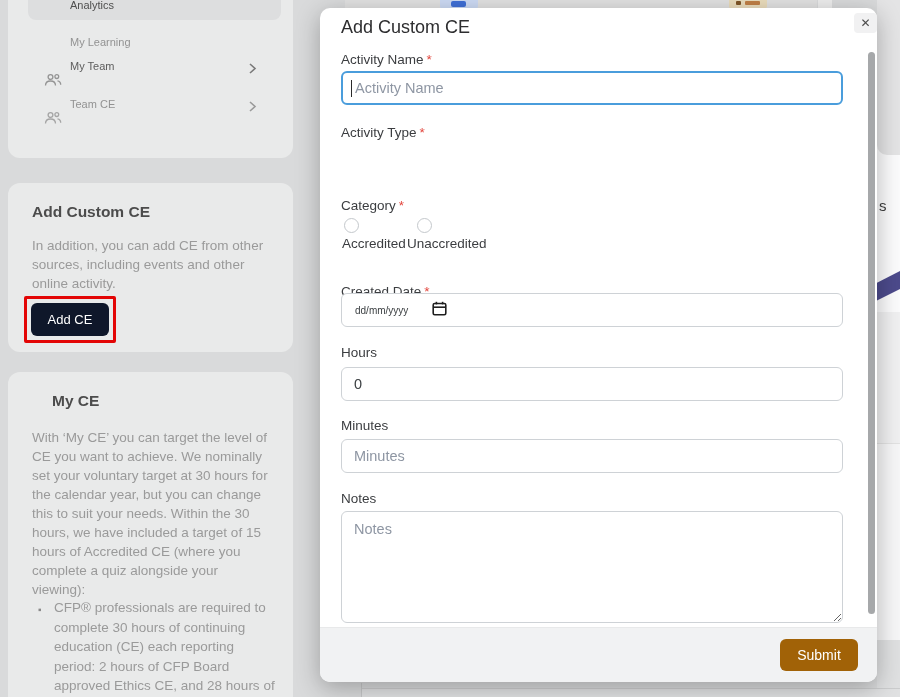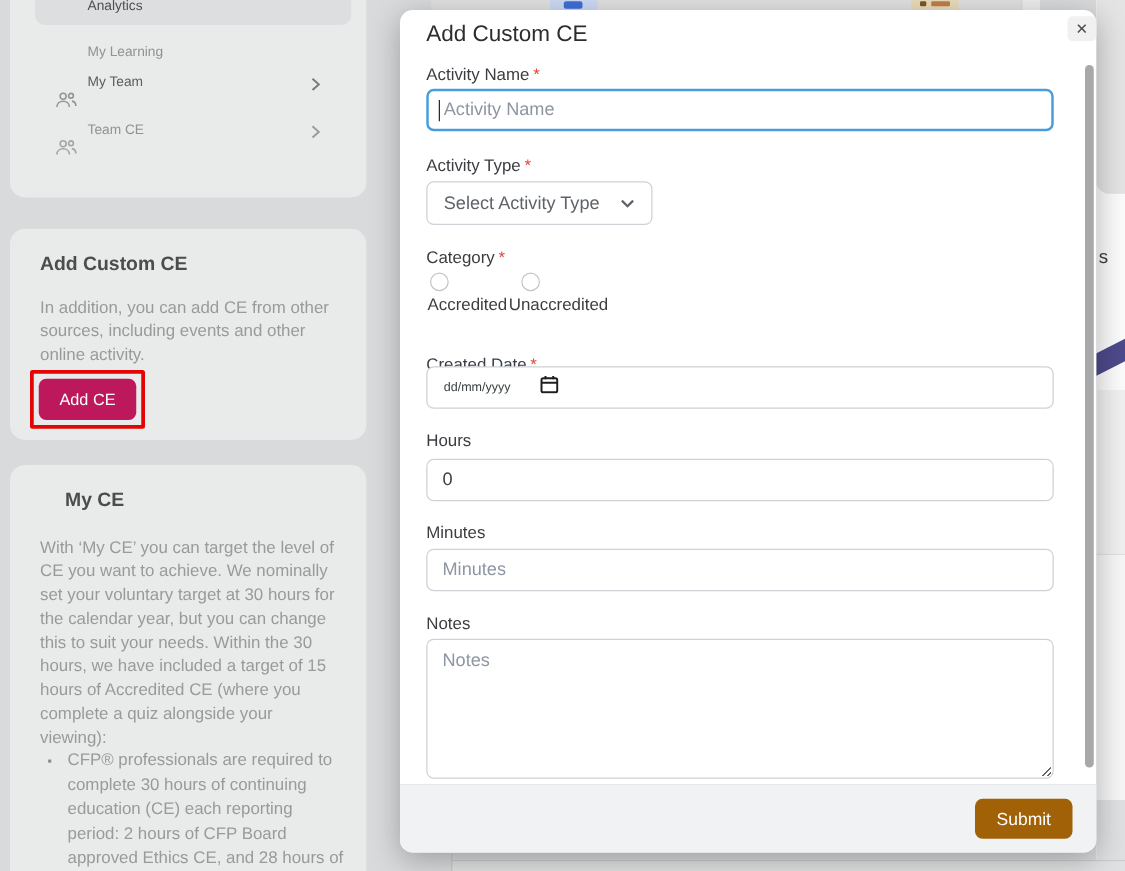--- a/index.html
+++ b/index.html
@@ -35,21 +35,21 @@
   .sidebar-card{top:-14px;height:172px;}
   .side-pill{position:absolute;left:20px;top:2px;width:253px;height:32px;background:#dddedf;border-radius:8px;}
   .side-label{position:absolute;left:62px;font-size:11px;}
   .side-icon{position:absolute;left:36px;width:18px;height:16px;}
   .side-chev{position:absolute;left:240px;width:9px;height:13px;}
   
   .add-card{top:183px;height:169px;}
   .card-title{position:absolute;left:24px;font-size:15.5px;font-weight:600;color:#4c4c4c;}
   .card-body{position:absolute;left:24px;width:242px;font-size:13.5px;line-height:19px;color:#9a9a9a;}
   .red-annotation{position:absolute;left:16px;top:113px;border:3px solid #e30505;border-radius:2px;padding:4px;}
-  .addce-btn{width:78px;height:33px;background:#be185d;border:none;border-radius:6px;color:#fff;font-size:13px;font-family:inherit;}
+  .addce-btn{width:78px;height:33px;background:#0f172a;border:none;border-radius:6px;color:#fff;font-size:13px;font-family:inherit;}
   
   .myce-card{top:372px;height:340px;}
   .bullet-row{position:absolute;left:30px;top:226px;width:238px;display:flex;font-size:13.5px;line-height:19.5px;color:#9a9a9a;}
   .bullet-marker{width:16px;flex:0 0 16px;color:#8a8a8a;font-size:10px;padding-top:2px;}
   
   .modal{position:absolute;left:320px;top:8px;width:557px;height:674px;background:#ffffff;border-radius:10px;
          box-shadow:0 6px 24px rgba(0,0,0,.28);}
   .modal-title{position:absolute;left:21px;top:9px;font-size:18px;color:#2d2d2f;}
   .close-btn{position:absolute;left:534px;top:5px;width:23px;height:20px;background:#f1f1f2;border:none;border-radius:4px;
              color:#4a4a4a;font-size:12px;font-weight:700;line-height:20px;text-align:center;padding:0;font-family:inherit;cursor:pointer;}
@@ -169,28 +169,20 @@
 
     <div class="fld-label" style="top:44px;">
       <span>Activity Name</span><span class="req">*</span>
     </div>
     <input class="inp focused" style="top: 63px;" type="text" placeholder="Activity Name">
     <div class="caret"></div>
 
     <div class="fld-label" style="top:117px;">
       <span>Activity Type</span><span class="req">*</span>
     </div>
-    <div class="select-box">
-      <span class="sel-text">Select Activity Type</span>
-      <span>
-        <svg width="12" height="8" viewBox="0 0 12 8">
-            <polyline points="1.5,1.5 6,6 10.5,1.5" fill="none" stroke="#5f6368" stroke-width="1.8"></polyline>
-          </svg>
-      </span>
-    </div>
 
     <div class="fld-label" style="top:190px;">
       <span>Category</span><span class="req">*</span>
     </div>
     <div class="radio-circle" style="left:24px;"></div>
     <div class="radio-circle" style="left:97px;"></div>
     <div class="radio-label" style="left:22px;">Accredited</div>
     <div class="radio-label" style="left:87px;">Unaccredited</div>
 
     <div class="fld-label" style="top:276px;">

